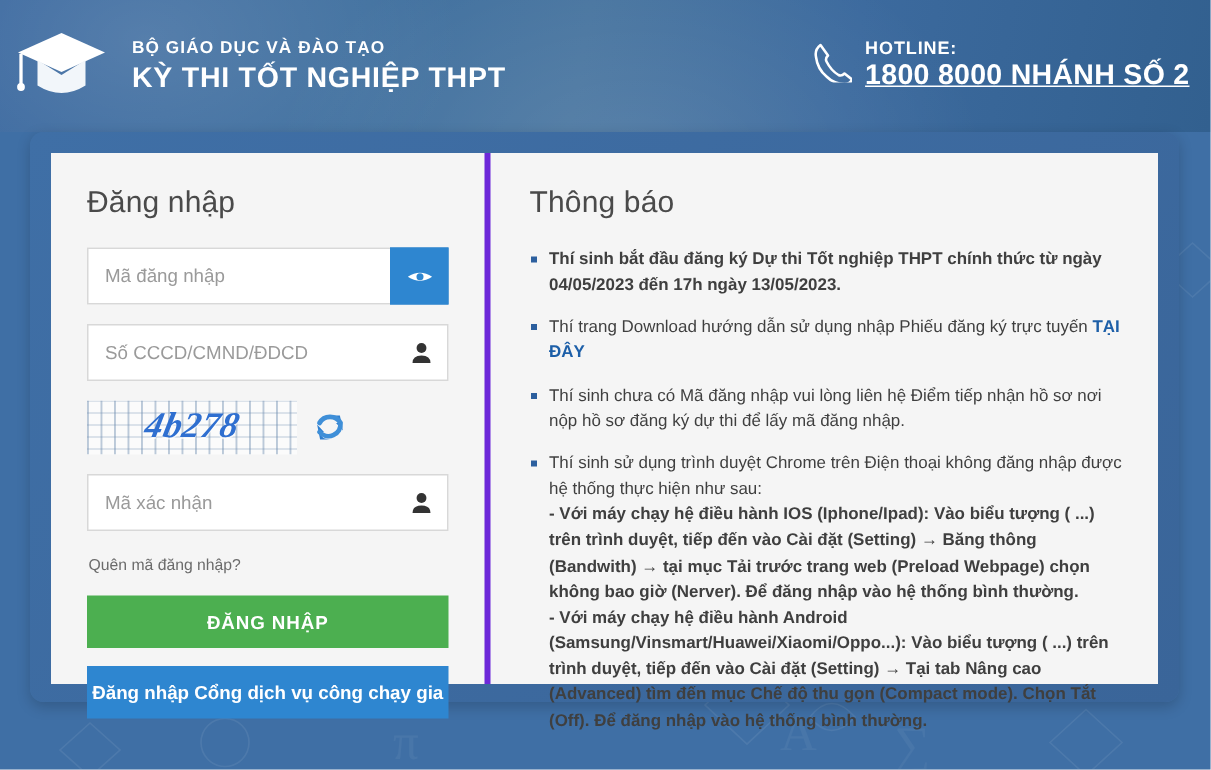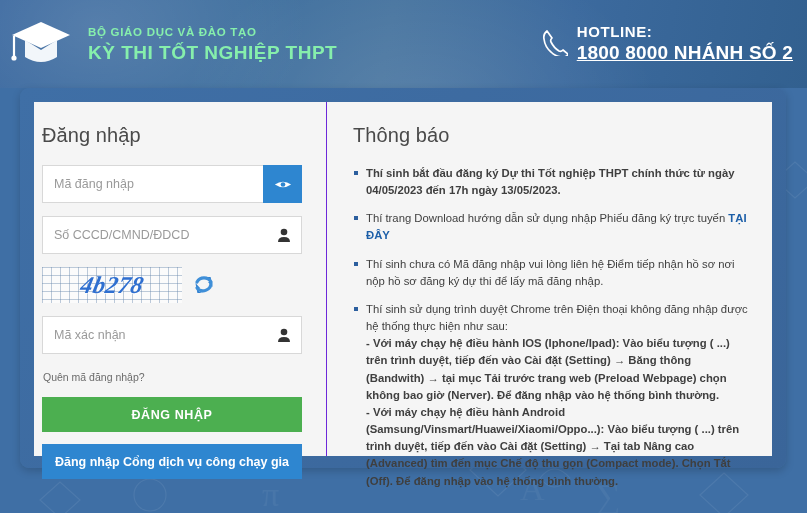--- a/index.html
+++ b/index.html
@@ -39,51 +39,51 @@
       radial-gradient(ellipse 340px 220px at 52% 120%, rgba(255,255,255,.10), rgba(255,255,255,0) 70%),
       linear-gradient(100deg, #3a689f 0%, #40709f 30%, #47749f 48%, #3c6a9e 70%, #32608f 100%);
   }
   .header-inner {
     position: absolute; inset: 0;
     display: flex; align-items: center; justify-content: space-between;
     padding: 0 14px 0 8px;
   }
   .brand { display: flex; align-items: center; gap: 14px; }
   .logo-wrap { width: 66px; height: 62px; position: relative; flex: none; }
-  .brand-text { color: #86efac; line-height: 1.15; padding-top: 2px; }
+  .brand-text { color: #ffffff; line-height: 1.15; padding-top: 2px; }
   .brand-l1 {
     font-size: 11.5px; font-weight: bold; letter-spacing: .7px;
     text-transform: uppercase;
   }
   .brand-l2 {
     font-size: 19px; font-weight: bold; letter-spacing: .5px;
     text-transform: uppercase; margin-top: 3px;
   }
   .hotline { display: flex; align-items: center; gap: 9px; color: #fff; }
   .hot-txt { line-height: 1.1; }
-  .hot-l1 { font-size: 15px; font-weight: bold; letter-spacing: .6px; }
+  .hot-l1 { font-size: 12px; font-weight: bold; letter-spacing: .6px; }
   .hot-l2 { font-size: 19px; font-weight: bold; letter-spacing: .2px; margin-top: 2px; text-decoration: underline; }
 
   
   .frame {
     position: absolute; left: 20px; top: 88px; width: 766px; height: 380px;
     background: linear-gradient(135deg, #3f6fa6, #3a6599);
     border-radius: 9px;
     padding: 14px 14px 12px 14px;
     box-shadow: 0 3px 9px rgba(0,0,0,.18);
   }
   .card {
     width: 100%; height: 100%;
     background: #f5f5f5;
     display: flex;
   }
   .panel-left {
     width: 293px; flex: none;
-    border-right: 1px solid #6d28d9;
-    padding: 22px 24px 0 8px;
+    border-right: 4px solid #6d28d9;
+    padding: 22px 24px 0 24px;
   }
   .panel-right { flex: 1; padding: 22px 24px 0 26px; }
 
   h2.sec-title {
     font-size: 20px; font-weight: normal; color: #4a4a4a;
     margin-bottom: 18px; letter-spacing: .1px;
   }
 
   
   .field { position: relative; margin-bottom: 13px; }

